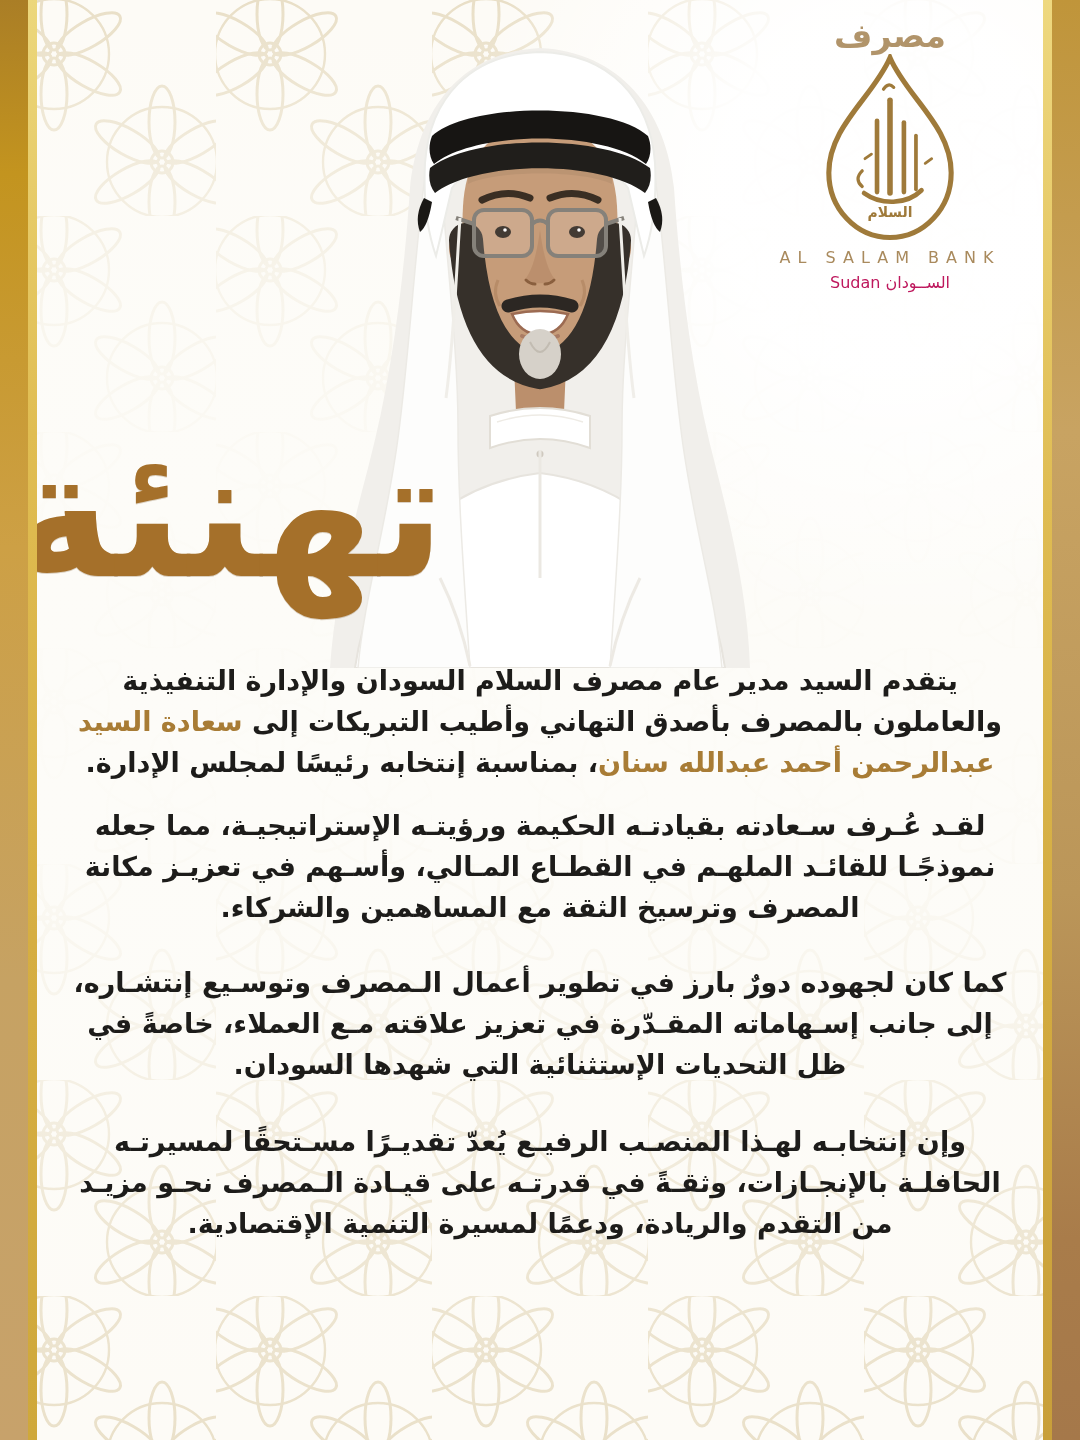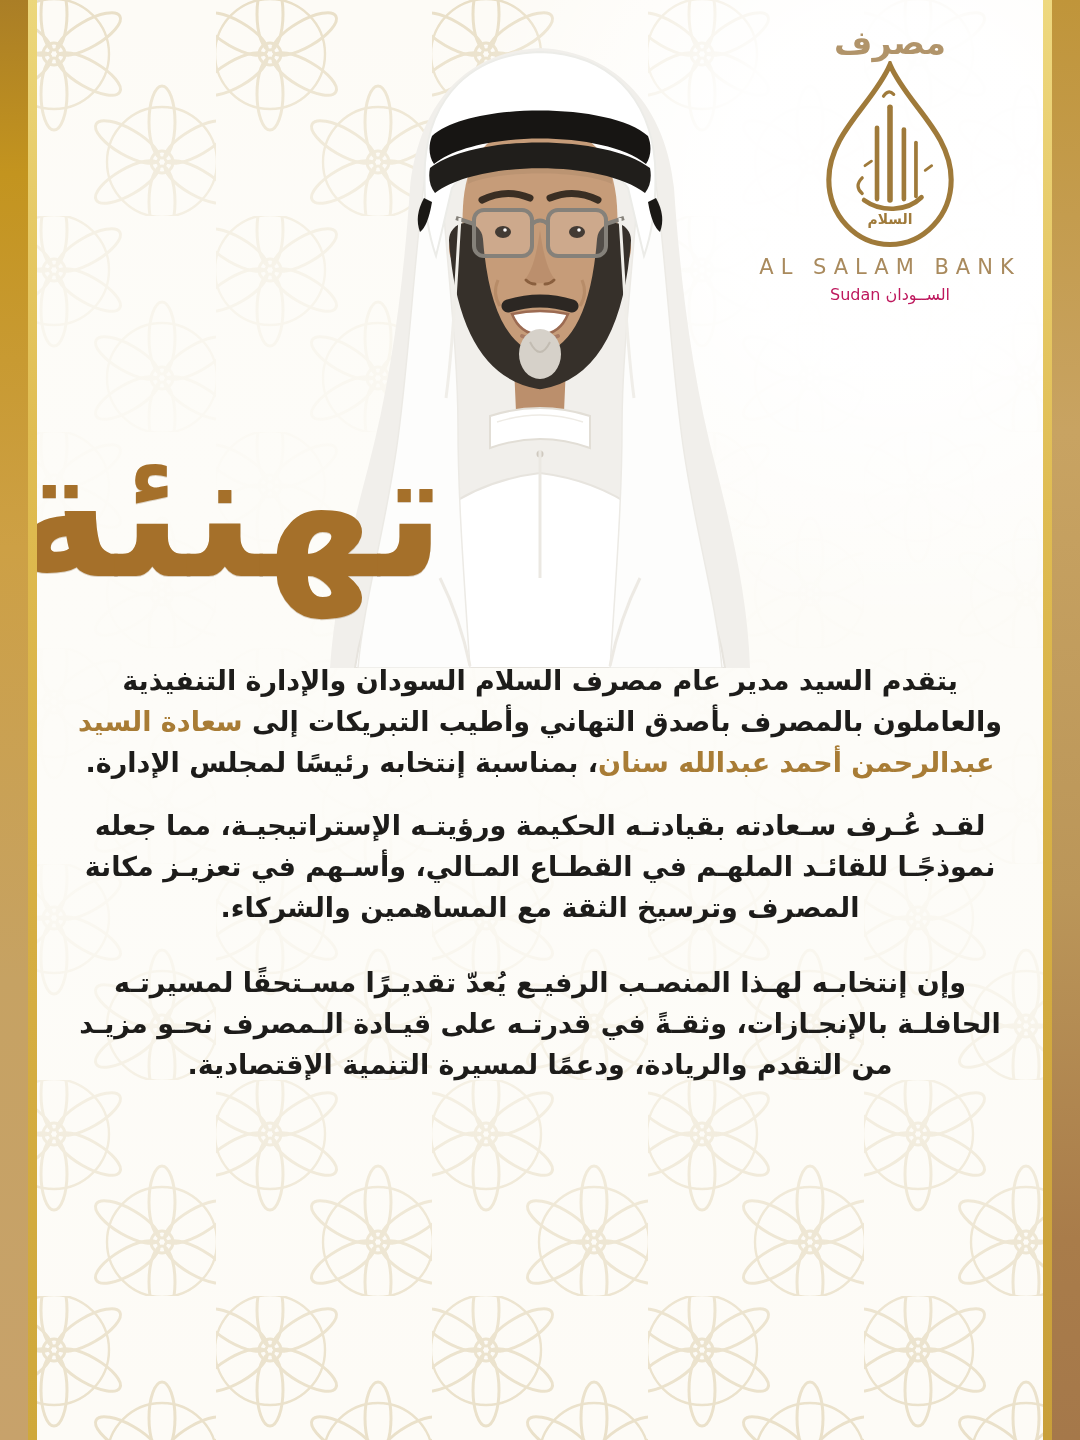--- a/index.html
+++ b/index.html
@@ -27,25 +27,25 @@
     background:linear-gradient(180deg,#aa7e26 0%,#c3941f 12%,#cda045 38%,#c6a263 68%,#c7a26b 100%); }
   .edge-right .band { right:0;
     background:linear-gradient(180deg,#c0953a 0%,#c8a362 30%,#bb9659 62%,#a97c4a 86%,#a5784a 100%); }
   .edge .stripe { position:absolute; top:0; bottom:0; width:9px; }
   .edge-left .stripe { left:28px;
     background:linear-gradient(180deg,#ecd77c 0%,#e0bd52 30%,#d6ae42 65%,#cfa83b 100%); }
   .edge-right .stripe { right:28px;
     background:linear-gradient(180deg,#eed87f 0%,#dfbc52 35%,#d2aa3f 70%,#c89f3a 100%); }
 
   
-  .logo { position:absolute; top:26px; right:50px; width:280px; text-align:center;
+  .logo { position:absolute; top:19px; right:50px; width:280px; text-align:center;
     color:#a68143; z-index:4; }
   .logo-bank-word { font-size:33px; font-weight:bold; color:#b1946a; line-height:1; direction:rtl; }
   .logo-emblem { display:block; margin:2px auto 0 auto; }
-  .logo-name-en { font-size:21px; letter-spacing:7px; color:#a98a5d; white-space:nowrap; margin-top:4px; }
+  .logo-name-en { font-size:16px; letter-spacing:7px; color:#a98a5d; white-space:nowrap; margin-top:4px; }
   .logo-country { font-size:16px; color:#be185d; direction:rtl; margin-top:6px; }
   .logo-country .ar { letter-spacing:1px; }
 
   
   .portrait { position:absolute; left:260px; top:18px; z-index:2; }
 
   
   .headline { position:absolute; left:8px; right:0; top:408px; z-index:3;
     text-align:left; direction:rtl; font-size:178px; font-weight:bold;
     color:#a5702a; line-height:1.2;
@@ -186,17 +186,18 @@
     <path d="M360,200 C364,260 366,320 374,380" stroke="#f0eee9" stroke-width="3" fill="none"></path>
     <path d="M180,560 Q200,600 210,648" stroke="#edeae4" stroke-width="3" fill="none"></path>
     <path d="M380,560 Q360,600 350,648" stroke="#edeae4" stroke-width="3" fill="none"></path>
   </svg>
 
   <div class="headline">تهنئة</div>
 
   <div class="content">
     <p class="p1"><span>يتقدم السيد مدير عام مصرف السلام السودان والإدارة التنفيذية والعاملون بالمصرف بأصدق التهاني وأطيب التبريكات إلى </span><span class="gold-text">سعادة السيد عبدالرحمن أحمد عبدالله سنان</span><span>، بمناسبة إنتخابه رئيسًا لمجلس الإدارة.</span></p>
     <p class="p2">لقـد عُـرف سـعادته بقيادتـه الحكيمة ورؤيتـه الإستراتيجيـة، مما جعله نموذجًـا للقائـد الملهـم في القطـاع المـالي، وأسـهم في تعزيـز مكانة المصرف وترسيخ الثقة مع المساهمين والشركاء.</p>
+    <p class="p3">كما كان لجهوده دورٌ بارز في تطوير أعمال الـمصرف وتوسـيع إنتشـاره، إلى جانب إسـهاماته المقـدّرة في تعزيز علاقته مـع العملاء، خاصةً في ظل التحديات الإستثنائية التي شهدها السودان.</p>
     <p class="p4">وإن إنتخابـه لهـذا المنصـب الرفيـع يُعدّ تقديـرًا مسـتحقًا لمسيرتـه الحافلـة بالإنجـازات، وثقـةً في قدرتـه على قيـادة الـمصرف نحـو مزيـد من التقدم والريادة، ودعمًا لمسيرة التنمية الإقتصادية.</p>
 
   </div>
 
 </div>
 
 </body></html>

